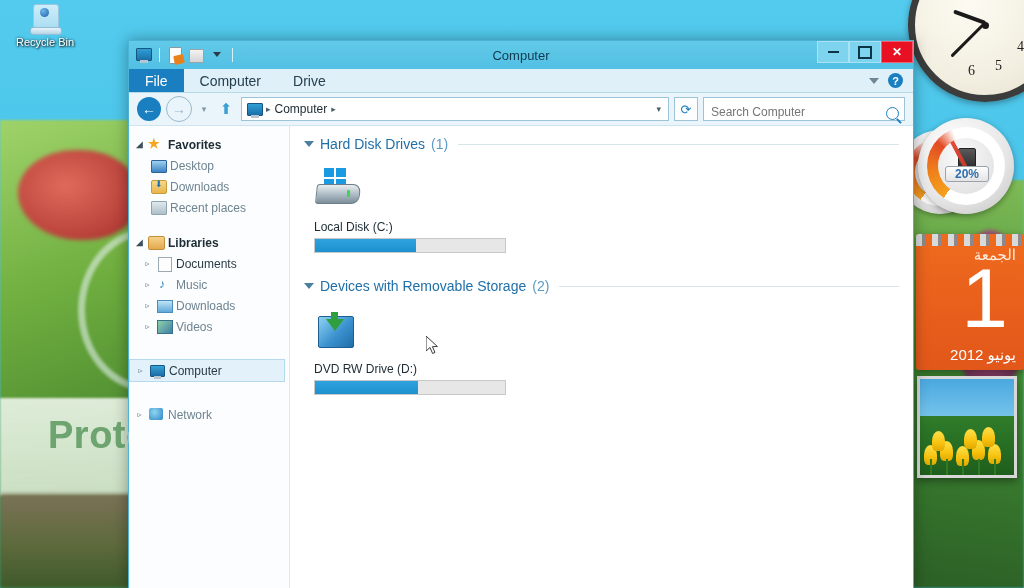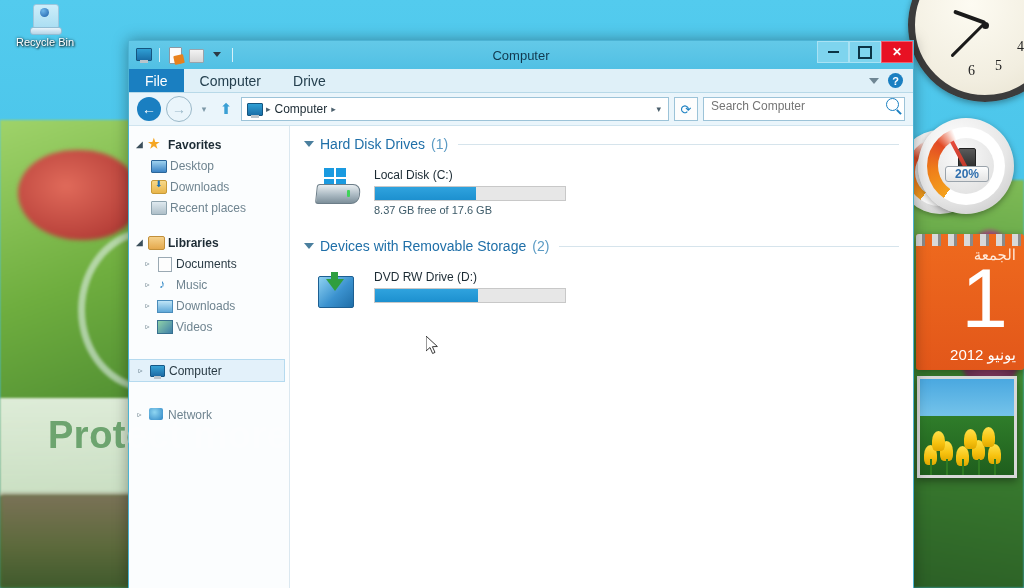--- a/index.html
+++ b/index.html
@@ -335,21 +335,21 @@
   .addr-crumb { font-size: 12px; color: #1b2a33; }
   .addr-arrow { font-size: 9px; color: #4a5f6c; }
   .addr-dd { margin-left: auto; font-size: 9px; color: #4a5f6c; padding-right: 3px; }
   .refresh {
     width: 22px; height: 22px; border: 1px solid #9cc3d8; background: #fdfdfd;
     display: flex; align-items: center; justify-content: center;
     color: #1a7fc1; font-size: 13px; cursor: default;
   }
   .searchbox {
     width: 190px; height: 22px; background: #ffffff; border: 1px solid #9cc3d8;
-    display: flex; align-items: flex-start; padding: 0 5px;
+    display: flex; align-items: flex-end; padding: 0 5px;
   }
   .searchbox input {
     flex: 1; border: none; outline: none; font-size: 12px;
     color: #6d7b85; font-family: "Liberation Sans", sans-serif; background: transparent;
   }
   .mag {
     width: 11px; height: 11px; border: 1.8px solid #1a7fc1; border-radius: 50%;
     position: relative;
   }
   .mag::after {
@@ -411,21 +411,21 @@
   .grp-tri {
     width: 0; height: 0; border-left: 5px solid transparent; border-right: 5px solid transparent;
     border-top: 6px solid #4a7f9e;
   }
   .grp-title { font-size: 14px; color: #1f6fa8; white-space: nowrap; }
   .grp-count { font-size: 14px; color: #5b9bc4; }
   .grp-rule { flex: 1; height: 1px; background: #d6e4ec; margin-left: 4px; }
 
   .drives { display: flex; gap: 0; flex-wrap: wrap; }
   .drive {
-    width: 270px; display: flex; gap: 8px; padding: 4px 0 12px 10px;
+    width: 270px; display: flex; gap: 0; padding: 4px 0 12px 10px; flex-direction: column;
   }
   .drive-ico { width: 52px; height: 44px; position: relative; flex: 0 0 52px; }
   .drive-info { flex: 1; padding-top: 2px; }
   .drive-name { font-size: 12px; color: #1b2a33; line-height: 15px; }
   .drive-sub { font-size: 11px; color: #46606e; line-height: 14px; }
   .bar {
     width: 190px; height: 13px; background: #e7e7e7; border: 1px solid #c8c8c8;
     margin: 3px 0 3px 0; position: relative; overflow: hidden;
   }
   .bar-fill { height: 100%; background: linear-gradient(180deg, #2fa3de, #1d90cf); }
@@ -720,21 +720,20 @@
                   <span></span>
                 </div>
               <div class="hdd-base"></div>
               <div class="hdd-led"></div>
             </div>
             <div class="drive-info">
               <div class="drive-name">Local Disk (C:)</div>
               <div class="bar">
                 <div class="bar-fill" style="width:53%;"></div>
               </div>
-              <div class="drive-free">8.37 GB free of 17.6 GB</div>
             </div>
           </div>
         </div>
 
         <div class="grp-head" style="margin-top:10px;">
           <span class="grp-tri"></span>
           <span class="grp-title">Devices with Removable Storage</span>
           <span class="grp-count">(2)</span>
           <span class="grp-rule"></span>
         </div>

